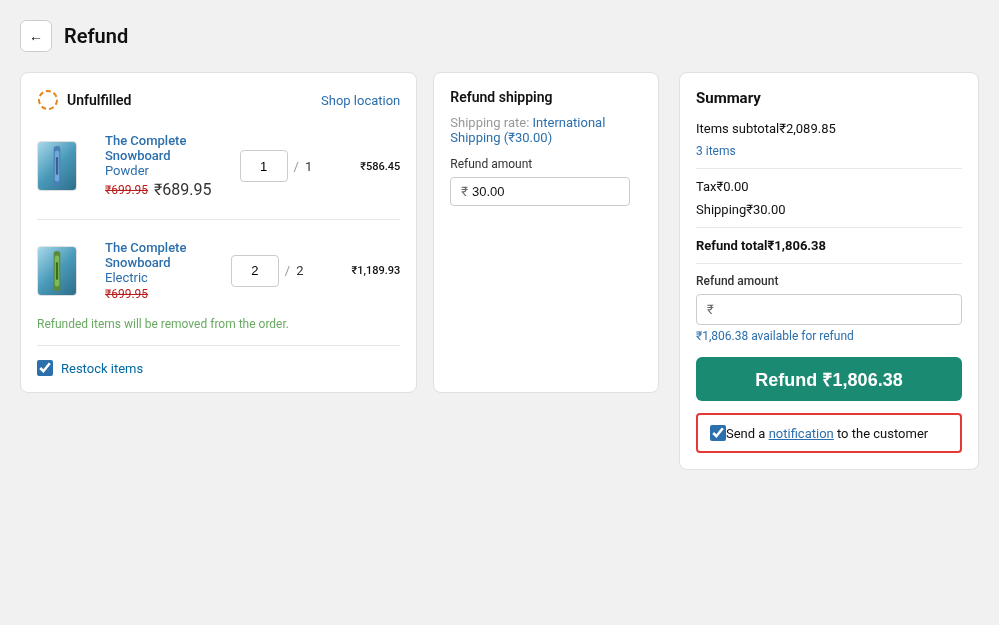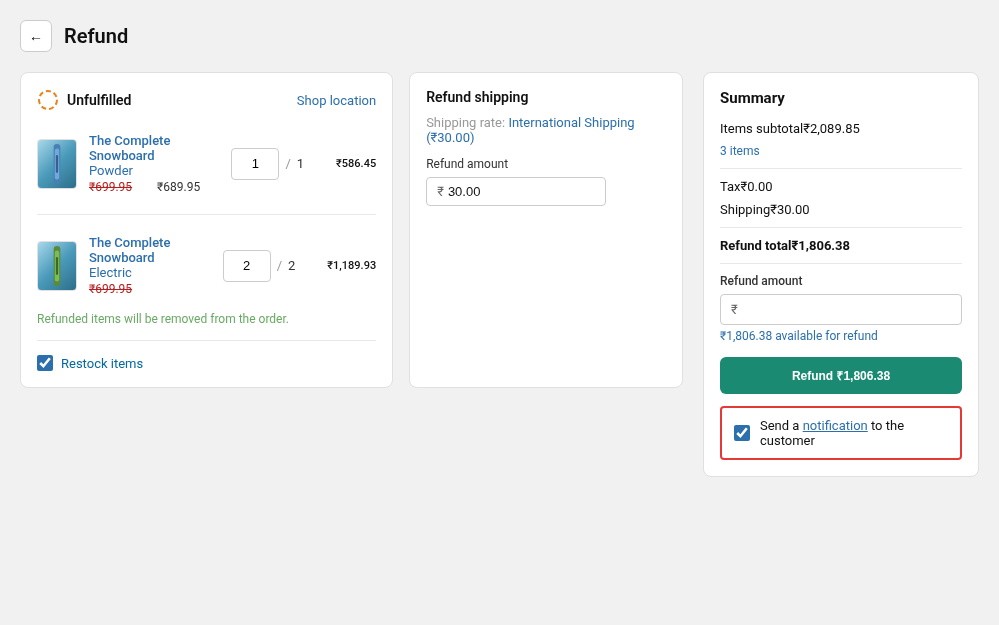--- a/index.html
+++ b/index.html
@@ -42,21 +42,21 @@
       gap: 20px;
       align-items: flex-start;
     }
     .left-column {
       flex: 1;
       display: flex;
       flex-direction: row;
       gap: 16px;
     }
     .right-column {
-      width: 276px;
+      width: 300px;
       flex-shrink: 0;
     }
     .card {
       background: #fff;
       border: 1px solid #e0e0e0;
       border-radius: 8px;
       padding: 16px;
     }
     .card-section-header {
       display: flex;
@@ -81,21 +81,21 @@
       text-decoration: none;
     }
     .divider {
       border: none;
       border-top: 1px solid #e8e8e8;
       margin: 12px 0;
     }
     .product-row {
       display: flex;
       align-items: center;
-      gap: 12px;
+      gap: 28px;
       padding: 8px 0;
     }
     .product-image {
       width: 40px;
       height: 50px;
       border: 1px solid #e0e0e0;
       border-radius: 4px;
       background: linear-gradient(135deg, #a8d8ea 0%, #4a9aba 50%, #2d6e8a 100%);
       flex-shrink: 0;
       display: flex;
@@ -129,22 +129,21 @@
       align-items: center;
       margin-top: 2px;
     }
     .price-original {
       text-decoration: line-through;
       color: #b91c1c;
       font-size: 12px;
     }
     .price-discounted {
       color: #333;
-      font-size: 12px;
-      margin-left: 19px;
+      font-size: 16px;
     }
     .quantity-input-group {
       display: flex;
       align-items: center;
       gap: 6px;
       margin-left: auto;
     }
     .quantity-input {
       width: 48px;
       height: 32px;
@@ -308,33 +307,33 @@
       color: #2c6fad;
       margin-top: 4px;
     }
     .refund-button {
       width: 100%;
       background: #1a8a72;
       color: #fff;
       border: none;
       border-radius: 6px;
       padding: 10px;
-      font-size: 12px;
+      font-size: 18px;
       font-weight: 600;
       cursor: pointer;
       margin-top: 14px;
     }
     .notification-section {
       margin-top: 12px;
       border: 2px solid #e53935;
       border-radius: 4px;
       padding: 10px 12px;
       display: flex;
       align-items: center;
-      gap: 10px;
+      gap: 0;
     }
     .notification-checkbox {
       width: 16px;
       height: 16px;
       accent-color: #2c6fad;
       cursor: pointer;
       flex-shrink: 0;
     }
     .notification-text {
       font-size: 13px;

